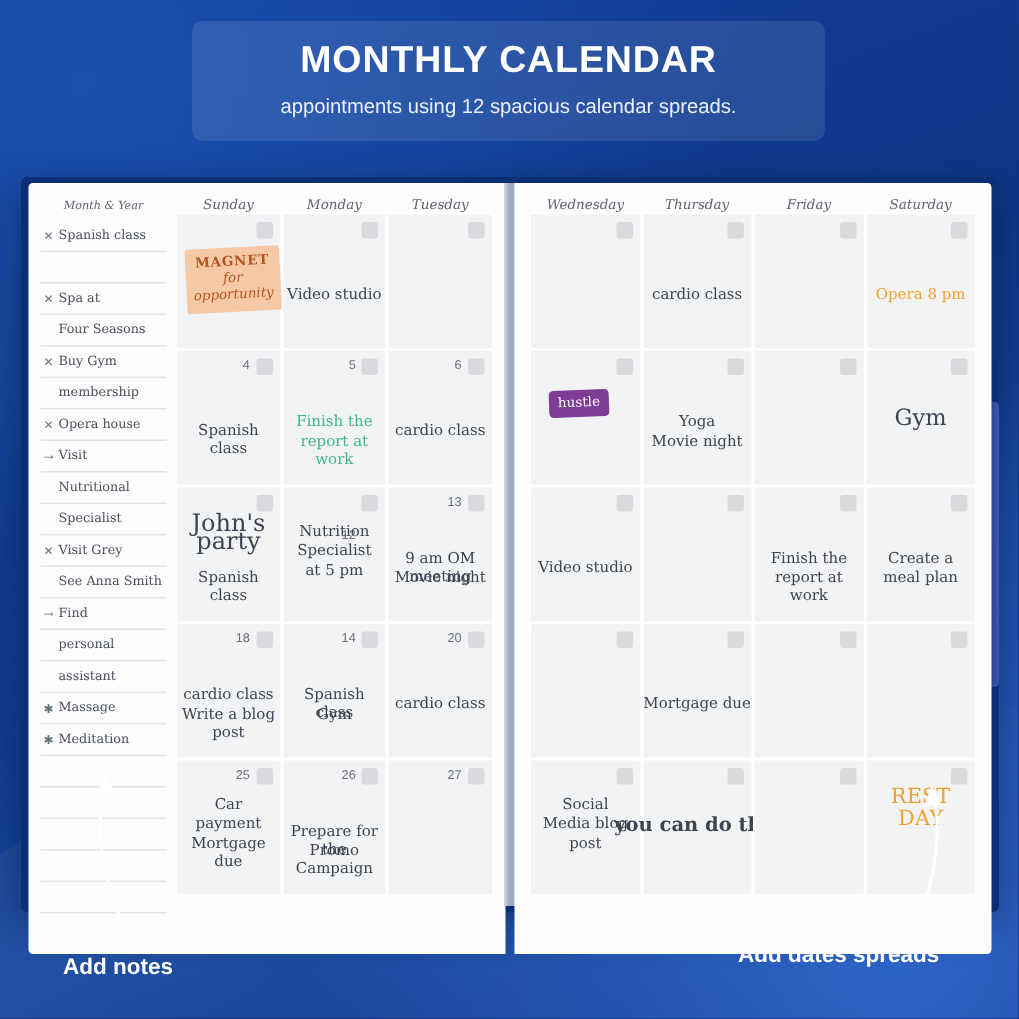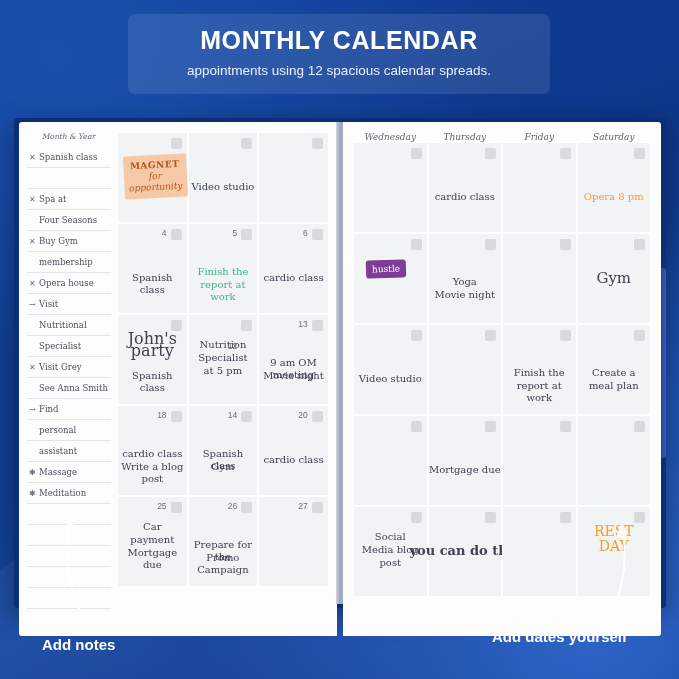--- a/index.html
+++ b/index.html
@@ -163,20 +163,25 @@
           <div class="noteline"><span class="bullet">✱</span><span>Meditation</span></div>
           <div class="noteline"><span class="bullet"></span><span></span></div>
           <div class="noteline"><span class="bullet"></span><span></span></div>
           <div class="noteline"><span class="bullet"></span><span></span></div>
           <div class="noteline"><span class="bullet"></span><span></span></div>
           <div class="noteline"><span class="bullet"></span><span></span></div>
         </div>
     </div>
 
     <div style="position:absolute;left:98px;top:10px;width:212px;">
+      <div class="hdrrow">
+        <div class="hdr" style="width:70.6px">Sunday</div>
+        <div class="hdr" style="width:70.6px">Monday</div>
+        <div class="hdr" style="width:70.6px">Tuesday</div>
+      </div>
       <div class="grid" id="leftGrid">
           <div class="row">
             <div class="cell" style="width: 70.6px; height: 91px;">
               <div class="dot"></div>
               <div class="sticky magnet" style="left: 6px; top: 22px; width: 54.6px;">
                 <div style="font-weight:bold;letter-spacing:.5px">MAGNET</div>
                 <div style="font-style:italic">for opportunity</div>
               </div>
             </div>
             <div class="cell" style="width: 70.6px; height: 91px;">
@@ -375,13 +380,13 @@
 <svg class="arrow" style="left:30px;top:512px;width:70px;height:112px;">
   <path d="M52 104 C 36 70, 34 40, 40 6" stroke="#ffffff" stroke-width="2" fill="none"></path>
   <path d="M40 4 L 35 18 L 46 16 Z" fill="#ffffff"></path>
 </svg>
 <div class="caption" style="left:42px;top:636px;">Add notes</div>
 
 <svg class="arrow" style="left:590px;top:520px;width:70px;height:100px;">
   <path d="M22 94 C 34 64, 38 34, 32 6" stroke="#ffffff" stroke-width="2" fill="none"></path>
   <path d="M31 4 L 26 18 L 37 16 Z" fill="#ffffff"></path>
 </svg>
-<div class="caption" style="left:492px;top:628px;">Add dates yourself</div>
+<div class="caption" style="left:492px;top:628px;">Add dates spreads</div>
 
 </body></html>

